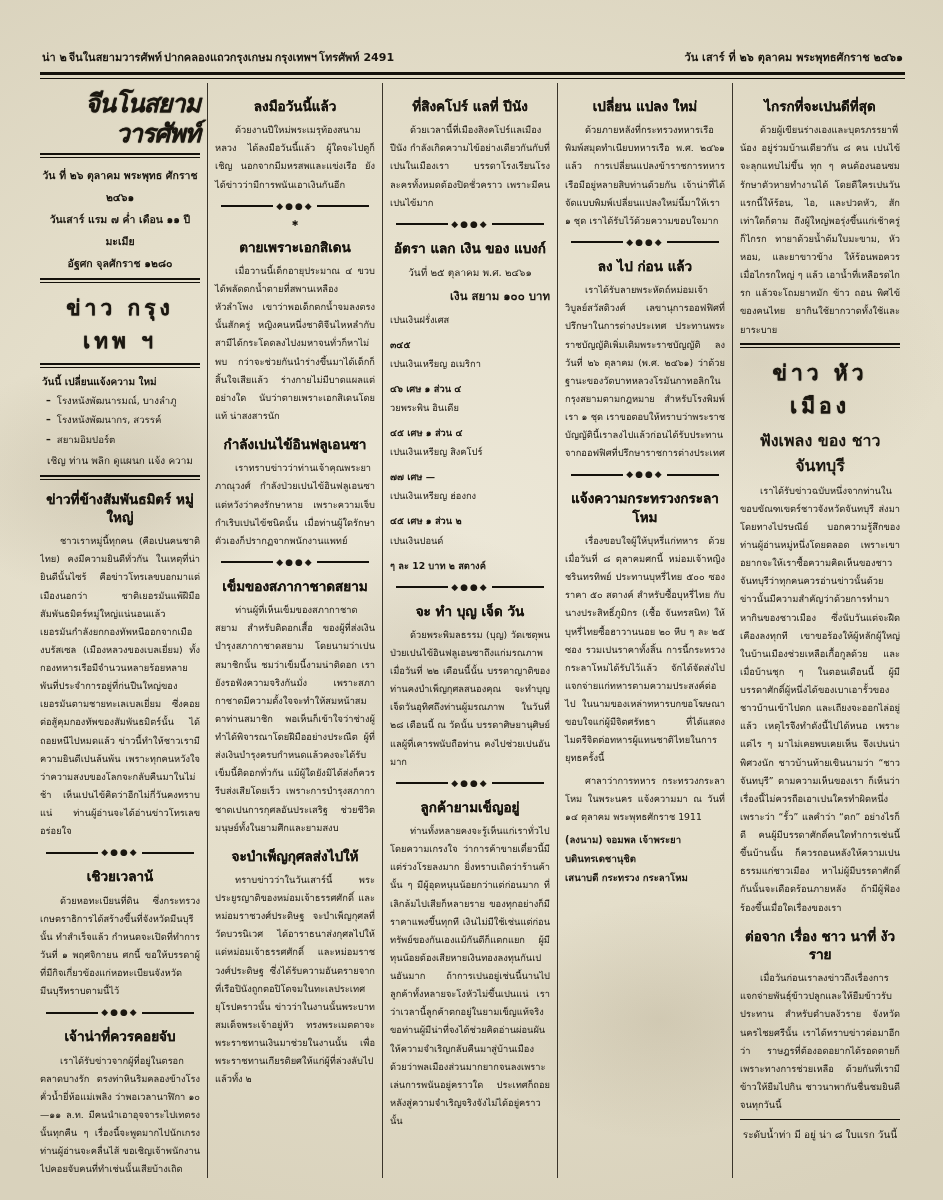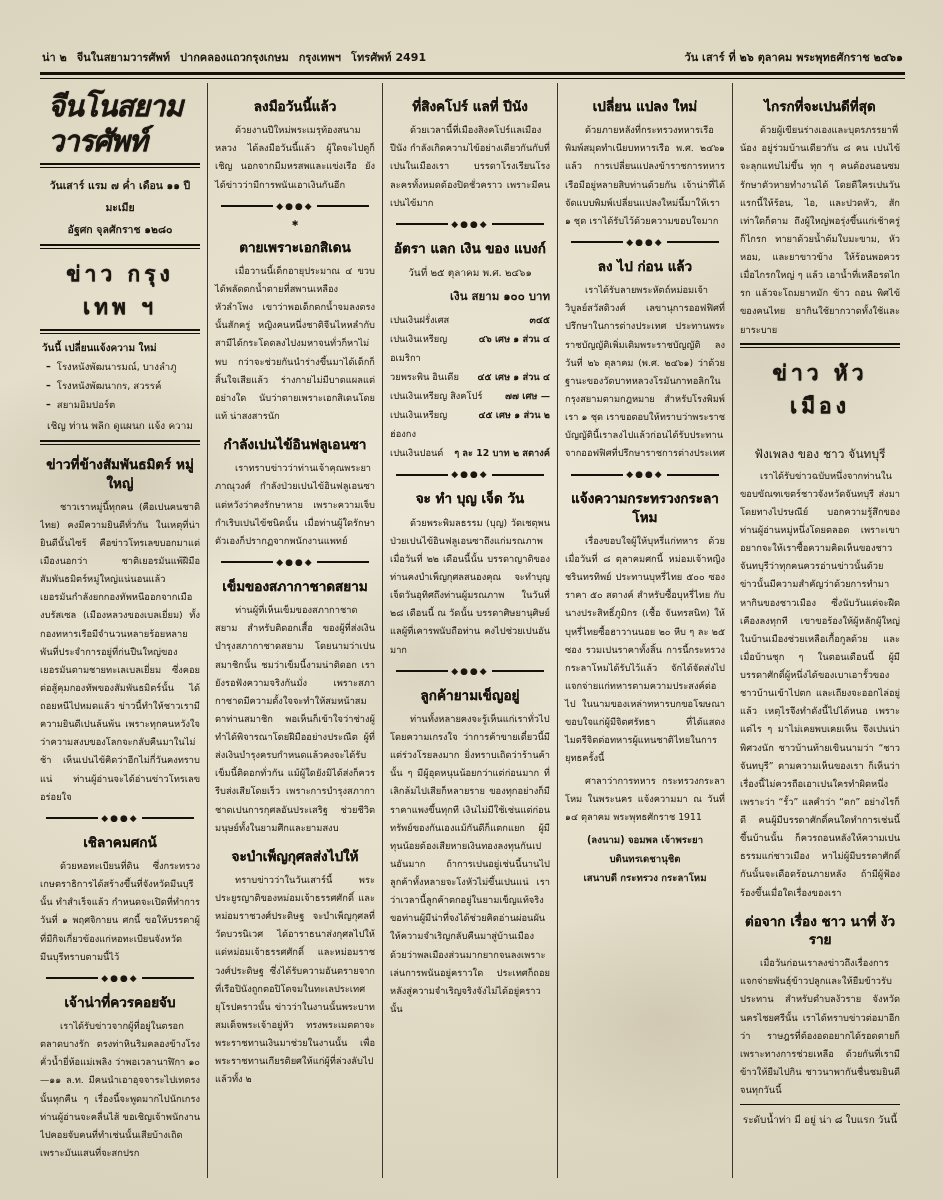--- a/index.html
+++ b/index.html
@@ -13,71 +13,71 @@
     color:#1b1710;
     background:
       radial-gradient(ellipse 300px 200px at 12% 40%, rgba(120,105,75,.18), transparent 60%),
       radial-gradient(ellipse 260px 220px at 45% 55%, rgba(120,105,75,.14), transparent 60%),
       radial-gradient(ellipse 320px 240px at 80% 30%, rgba(120,105,75,.12), transparent 60%),
       radial-gradient(ellipse 280px 200px at 70% 85%, rgba(120,105,75,.15), transparent 60%),
       radial-gradient(ellipse 900px 700px at 50% 45%, #ece7d7 0%, #e4deca 55%, #d9d2bc 100%);
   }
   
   .head-row{
-    display:flex;align-items:baseline;gap:10px;
+    display:flex;align-items:baseline;gap:2px;
     margin:48px 40px 0 42px;
     font-size:11px;font-weight:bold;white-space:nowrap;
   }
   .head-row .sp{flex:1}
   .rule-heavy{
     margin:6px 38px 0 40px;height:3px;
     border-top:3px solid #14110b;border-bottom:1px solid #14110b;
   }
   
   .cols{
     display:flex;align-items:stretch;
     margin:4px 36px 0 40px;height:1095px;
   }
   .col{
     flex:1 1 0;min-width:0;padding:4px 7px 0 7px;
     border-left:1px solid #3a342a;overflow:hidden;
   }
   .col:first-child{border-left:none;padding-left:0;}
   
   .masthead{
-    font-size:29px;font-weight:bold;font-style:italic;text-align:left;
+    font-size:25px;font-weight:bold;font-style:italic;text-align:right;
     letter-spacing:-1px;line-height:1.2;margin:2px 0 4px 8px;
     text-shadow:0 0 1px #1b1710;
   }
   .rule-dbl{height:2px;border-top:2px solid #14110b;border-bottom:1px solid #14110b;margin:4px 0 6px 0;}
   .rule-thin{border-top:1.5px solid #14110b;margin:5px 0;}
   .dateline{font-size:10.5px;font-weight:bold;text-align:center;line-height:2.1;}
   .section-head{
     font-size:21px;font-weight:bold;text-align:center;
     letter-spacing:4px;margin:8px 0 6px 0;text-shadow:0 0 1px #1b1710;
   }
   .headline{
     font-size:13.5px;font-weight:bold;text-align:center;
     margin:10px 0 6px 0;line-height:1.35;text-shadow:0 0 .5px #1b1710;
   }
-  .subhead{font-size:12px;font-weight:normal;text-align:center;margin:22px 0 4px 0;}
+  .subhead{font-size:16px;font-weight:bold;text-align:center;margin:6px 0 4px 0;}
   .body-par{
     font-size:9.3px;line-height:1.95;text-align:justify;
     margin:0 0 4px 0;text-indent:20px;word-break:break-word;
   }
   .lead-line{font-size:10px;font-weight:bold;margin:4px 0 2px 2px;}
   .list{margin:0 0 2px 6px;}
   .list-item{font-size:9.6px;line-height:2.0;display:flex;gap:6px;}
   .list-item .dash{font-weight:bold;}
   .center-line{font-size:10px;text-align:center;line-height:2.0;margin:2px 0;}
   .center-bold{font-size:11.5px;font-weight:bold;text-align:right;line-height:2.0;margin:2px 0;}
-  .sign-line{font-size:9.6px;text-align:center;line-height:2.0;font-weight:bold;}
+  .sign-line{font-size:9.6px;text-align:left;line-height:2.0;font-weight:bold;}
   .star-mark{text-align:center;font-size:8px;margin-top:8px;}
   .kv-table{margin:2px 0 4px 0;}
-  .kv-row{display:flex;justify-content:space-between;font-size:9.3px;line-height:2.05;gap:6px;}
+  .kv-row{display:flex;justify-content:space-between;font-size:9.3px;line-height:2.05;gap:6px;flex-direction:column;}
   .kv-row .kv-v{white-space:nowrap;font-weight:bold;}
   .orn{display:flex;align-items:center;margin:8px 6px;}
   .orn .ln{flex:1;height:2px;background:#14110b;}
   .orn .gem{font-size:9px;line-height:1;padding:0 3px;letter-spacing:2px;}
 </style>
 </head>
 <body>
 
 <div class="page">
 
@@ -90,20 +90,21 @@
     <span class="sp"></span>
     <span>วัน เสาร์ ที่ ๒๖ ตุลาคม  พระพุทธศักราช ๒๔๖๑</span>
   </div>
   <div class="rule-heavy"></div>
 
   <div class="cols">
     <div class="col">
         <div class="masthead">จีนโนสยามวารศัพท์</div>
         <div class="rule-dbl"></div>
         <div>
+          <div class="dateline">วัน ที่ ๒๖ ตุลาคม พระพุทธ ศักราช ๒๔๖๑</div>
           <div class="dateline">วันเสาร์ แรม ๗ ค่ำ เดือน ๑๑ ปีมะเมีย</div>
           <div class="dateline">อัฐศก จุลศักราช ๑๒๘๐</div>
         </div>
         <div class="rule-dbl"></div>
         <div class="section-head">ข่าว กรุง เทพ ฯ</div>
         <div class="rule-dbl"></div>
         <div class="lead-line">วันนี้ เปลี่ยนแจ้งความ ใหม่</div>
         <div class="list">
           <div class="list-item">
             <span class="dash">–</span>
@@ -120,21 +121,21 @@
         </div>
         <div class="center-line">เชิญ ท่าน พลิก ดูแผนก แจ้ง ความ</div>
         <div class="rule-dbl"></div>
         <div class="headline">ข่าวที่ข้างสัมพันธมิตร์ หมู่ใหญ่</div>
         <p class="body-par">ชาวเราหมู่นี้ทุกคน (คือเปนคนชาติไทย) คงมีความยินดีทั่วกัน ในเหตุที่น่ายินดีนั้นไซร้ คือข่าวโทรเลขบอกมาแต่เมืองนอกว่า ชาติเยอรมันแพ้ฝีมือสัมพันธมิตร์หมู่ใหญ่แน่นอนแล้ว เยอรมันกำลังยกกองทัพหนีออกจากเมืองบรัสเซล (เมืองหลวงของเบลเยี่ยม) ทั้งกองทหารเรือมีจำนวนหลายร้อยหลายพันที่ประจำการอยู่ที่ก่นปืนใหญ่ของเยอรมันตามชายทะเลเบลเยี่ยม ซึ่งคอยต่อสู้คุมกองทัพของสัมพันธมิตร์นั้น ได้ถอยหนีไปหมดแล้ว ข่าวนี้ทำให้ชาวเรามีความยินดีเปนล้นพ้น เพราะทุกคนหวังใจว่าความสงบของโลกจะกลับคืนมาในไม่ช้า เห็นเปนไข้คิดว่าอีกไม่กี่วันคงทราบแน่ ท่านผู้อ่านจะได้อ่านข่าวโทรเลขอร่อยใจ</p>
         <div class="orn">
           <span class="ln"></span>
           <span class="gem">◆●●◆</span>
           <span class="ln"></span>
         </div>
-        <div class="headline">เชิลาคมศกน้</div>
+        <div class="headline">เชิวยเวลาน้</div>
         <p class="body-par">ด้วยหอทะเบียนที่ดิน ซึ่งกระทรวงเกษตราธิการได้สร้างขึ้นที่จังหวัดมีนบุรีนั้น ทำสำเร็จแล้ว กำหนดจะเปิดที่ทำการวันที่ ๑ พฤศจิกายน ศกนี้ ขอให้บรรดาผู้ที่มีกิจเกี่ยวข้องแก่หอทะเบียนจังหวัดมีนบุรีทราบตามนี้ไว้</p>
         <div class="orn">
           <span class="ln"></span>
           <span class="gem">◆●●◆</span>
           <span class="ln"></span>
         </div>
         <div class="headline">เจ้าน่าที่ควรคอยจับ</div>
         <p class="body-par">เราได้รับข่าวจากผู้ที่อยู่ในตรอกตลาดบางรัก ตรงท่าหินริมคลองข้างโรงคั่วน้ำยี่ห้อแม่เพลิง ว่าพอเวลานาฬิกา ๑๐—๑๑ ล.ท. มีคนนำเอาอุจจาระไปเทตรงนั้นทุกคืน ๆ เรื่องนี้จะพูดมากไปนักเกรงท่านผู้อ่านจะคลื่นไส้ ขอเชิญเจ้าพนักงานไปคอยจับคนที่ทำเช่นนั้นเสียบ้างเถิด เพราะมันแสนที่จะสกปรก</p>
       </div>
     <div class="col">

